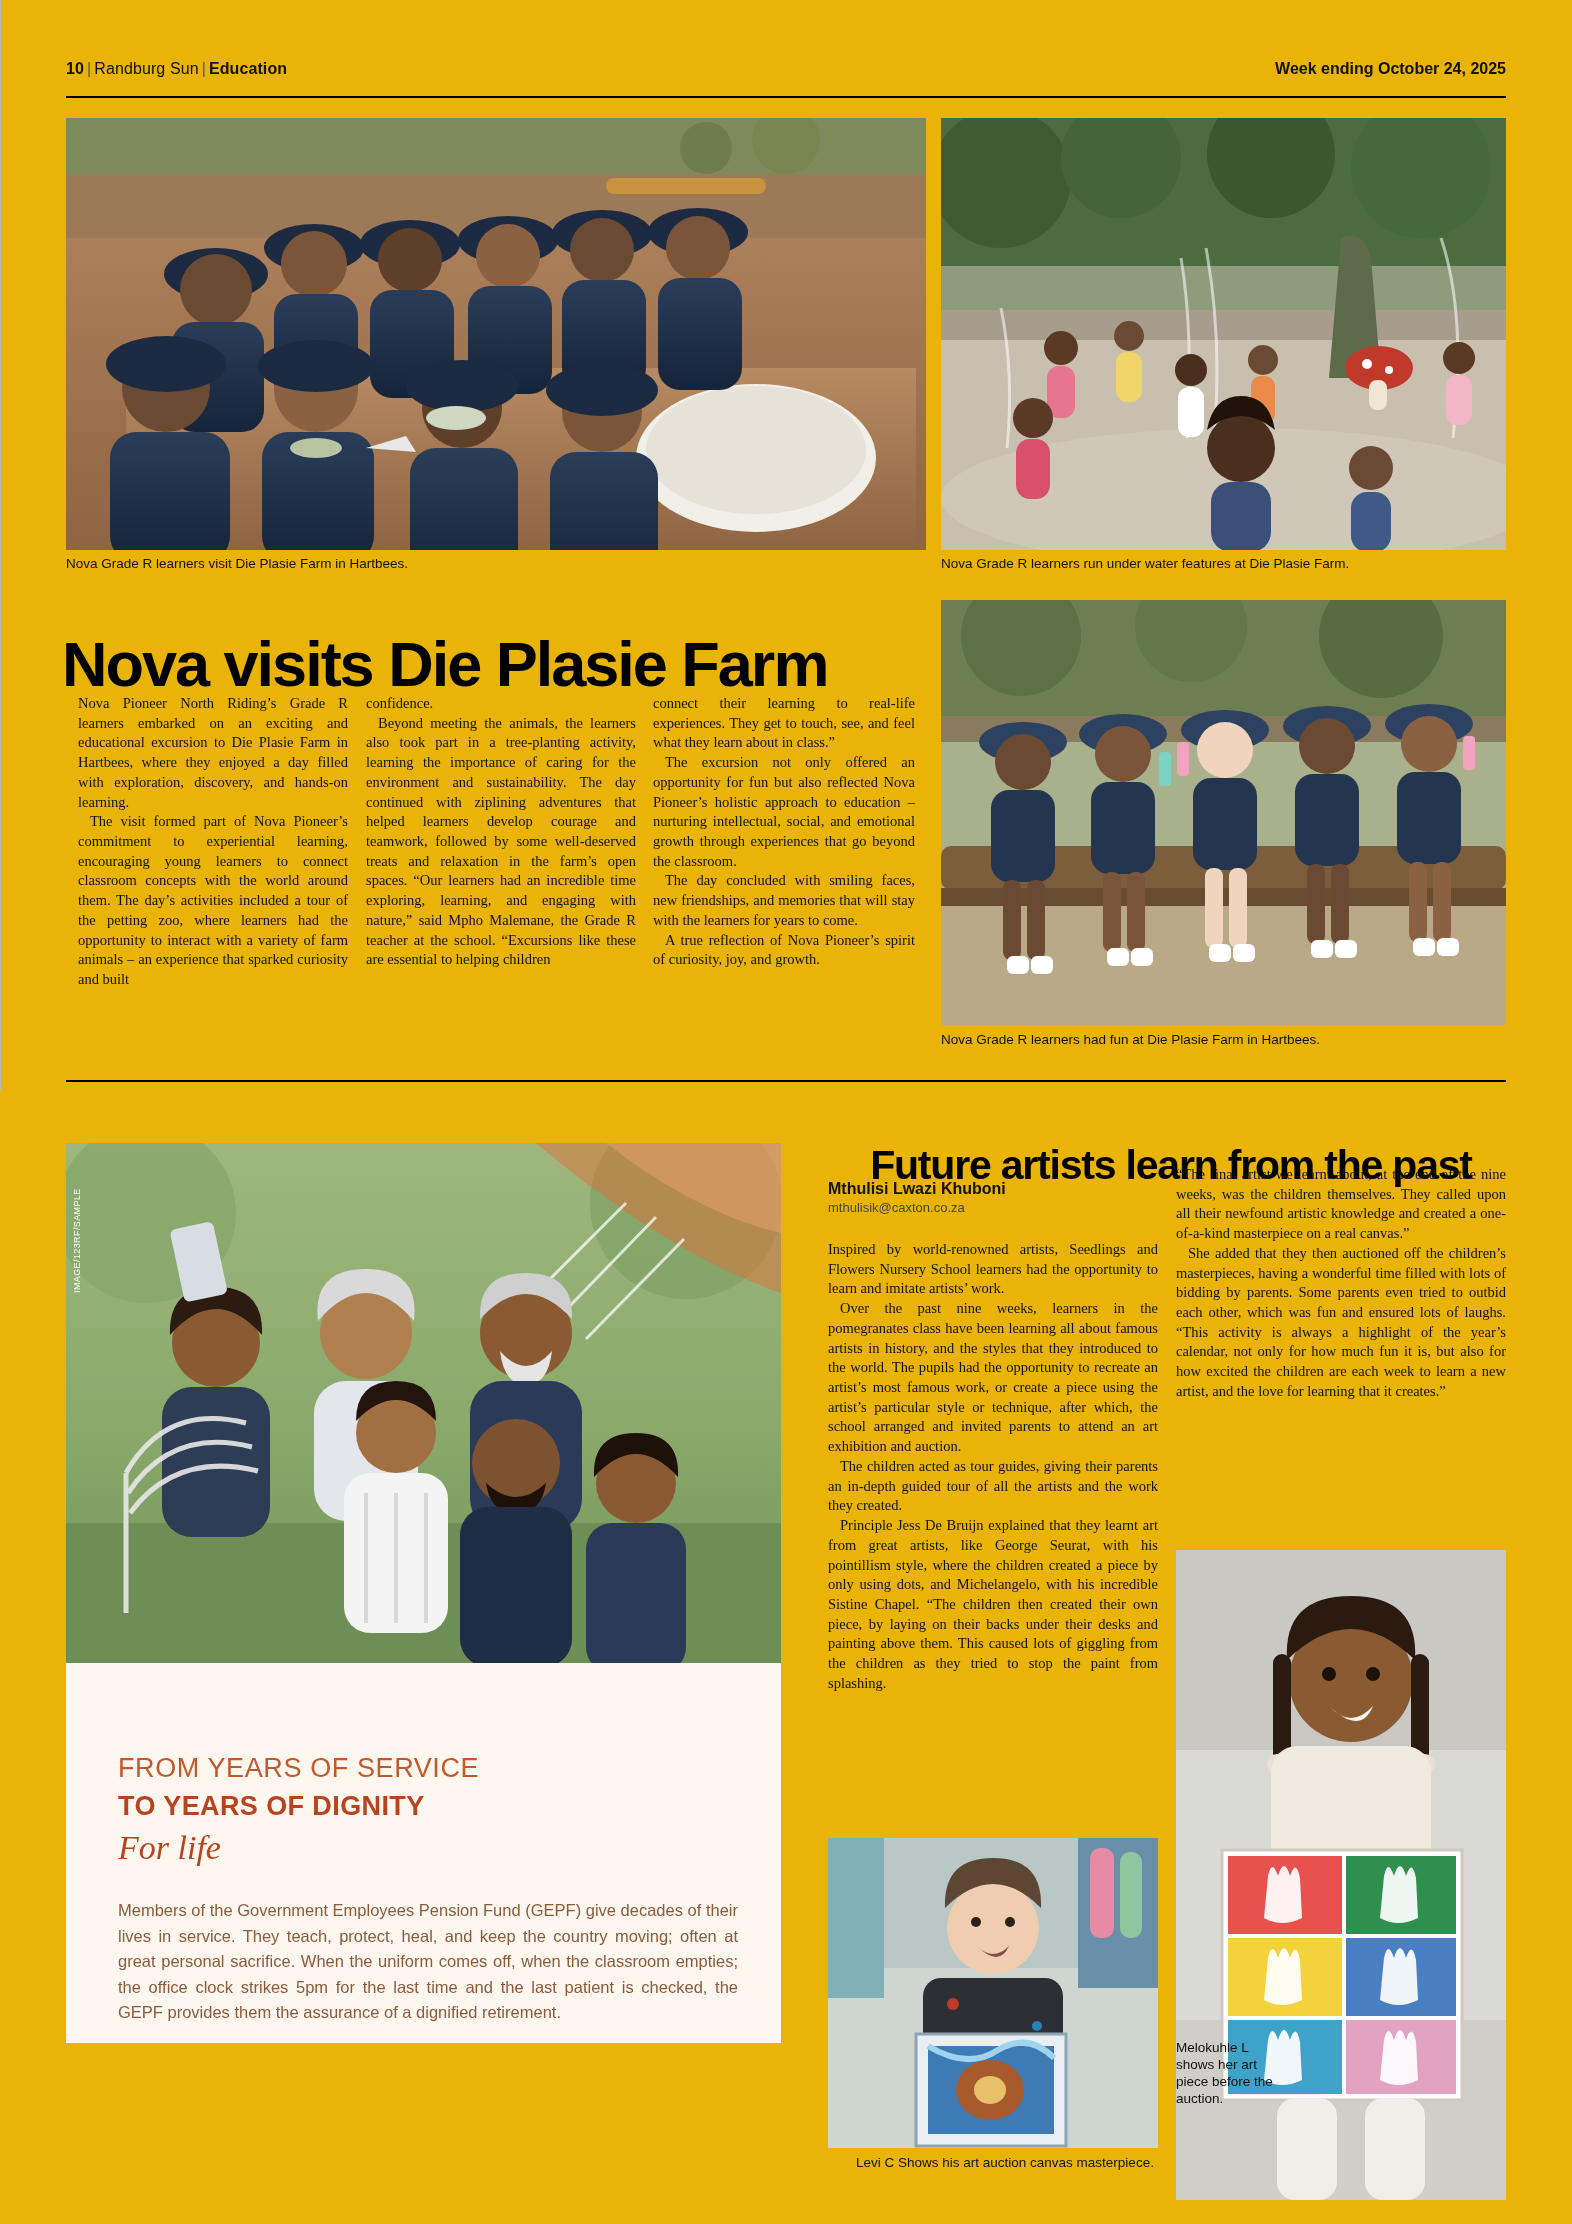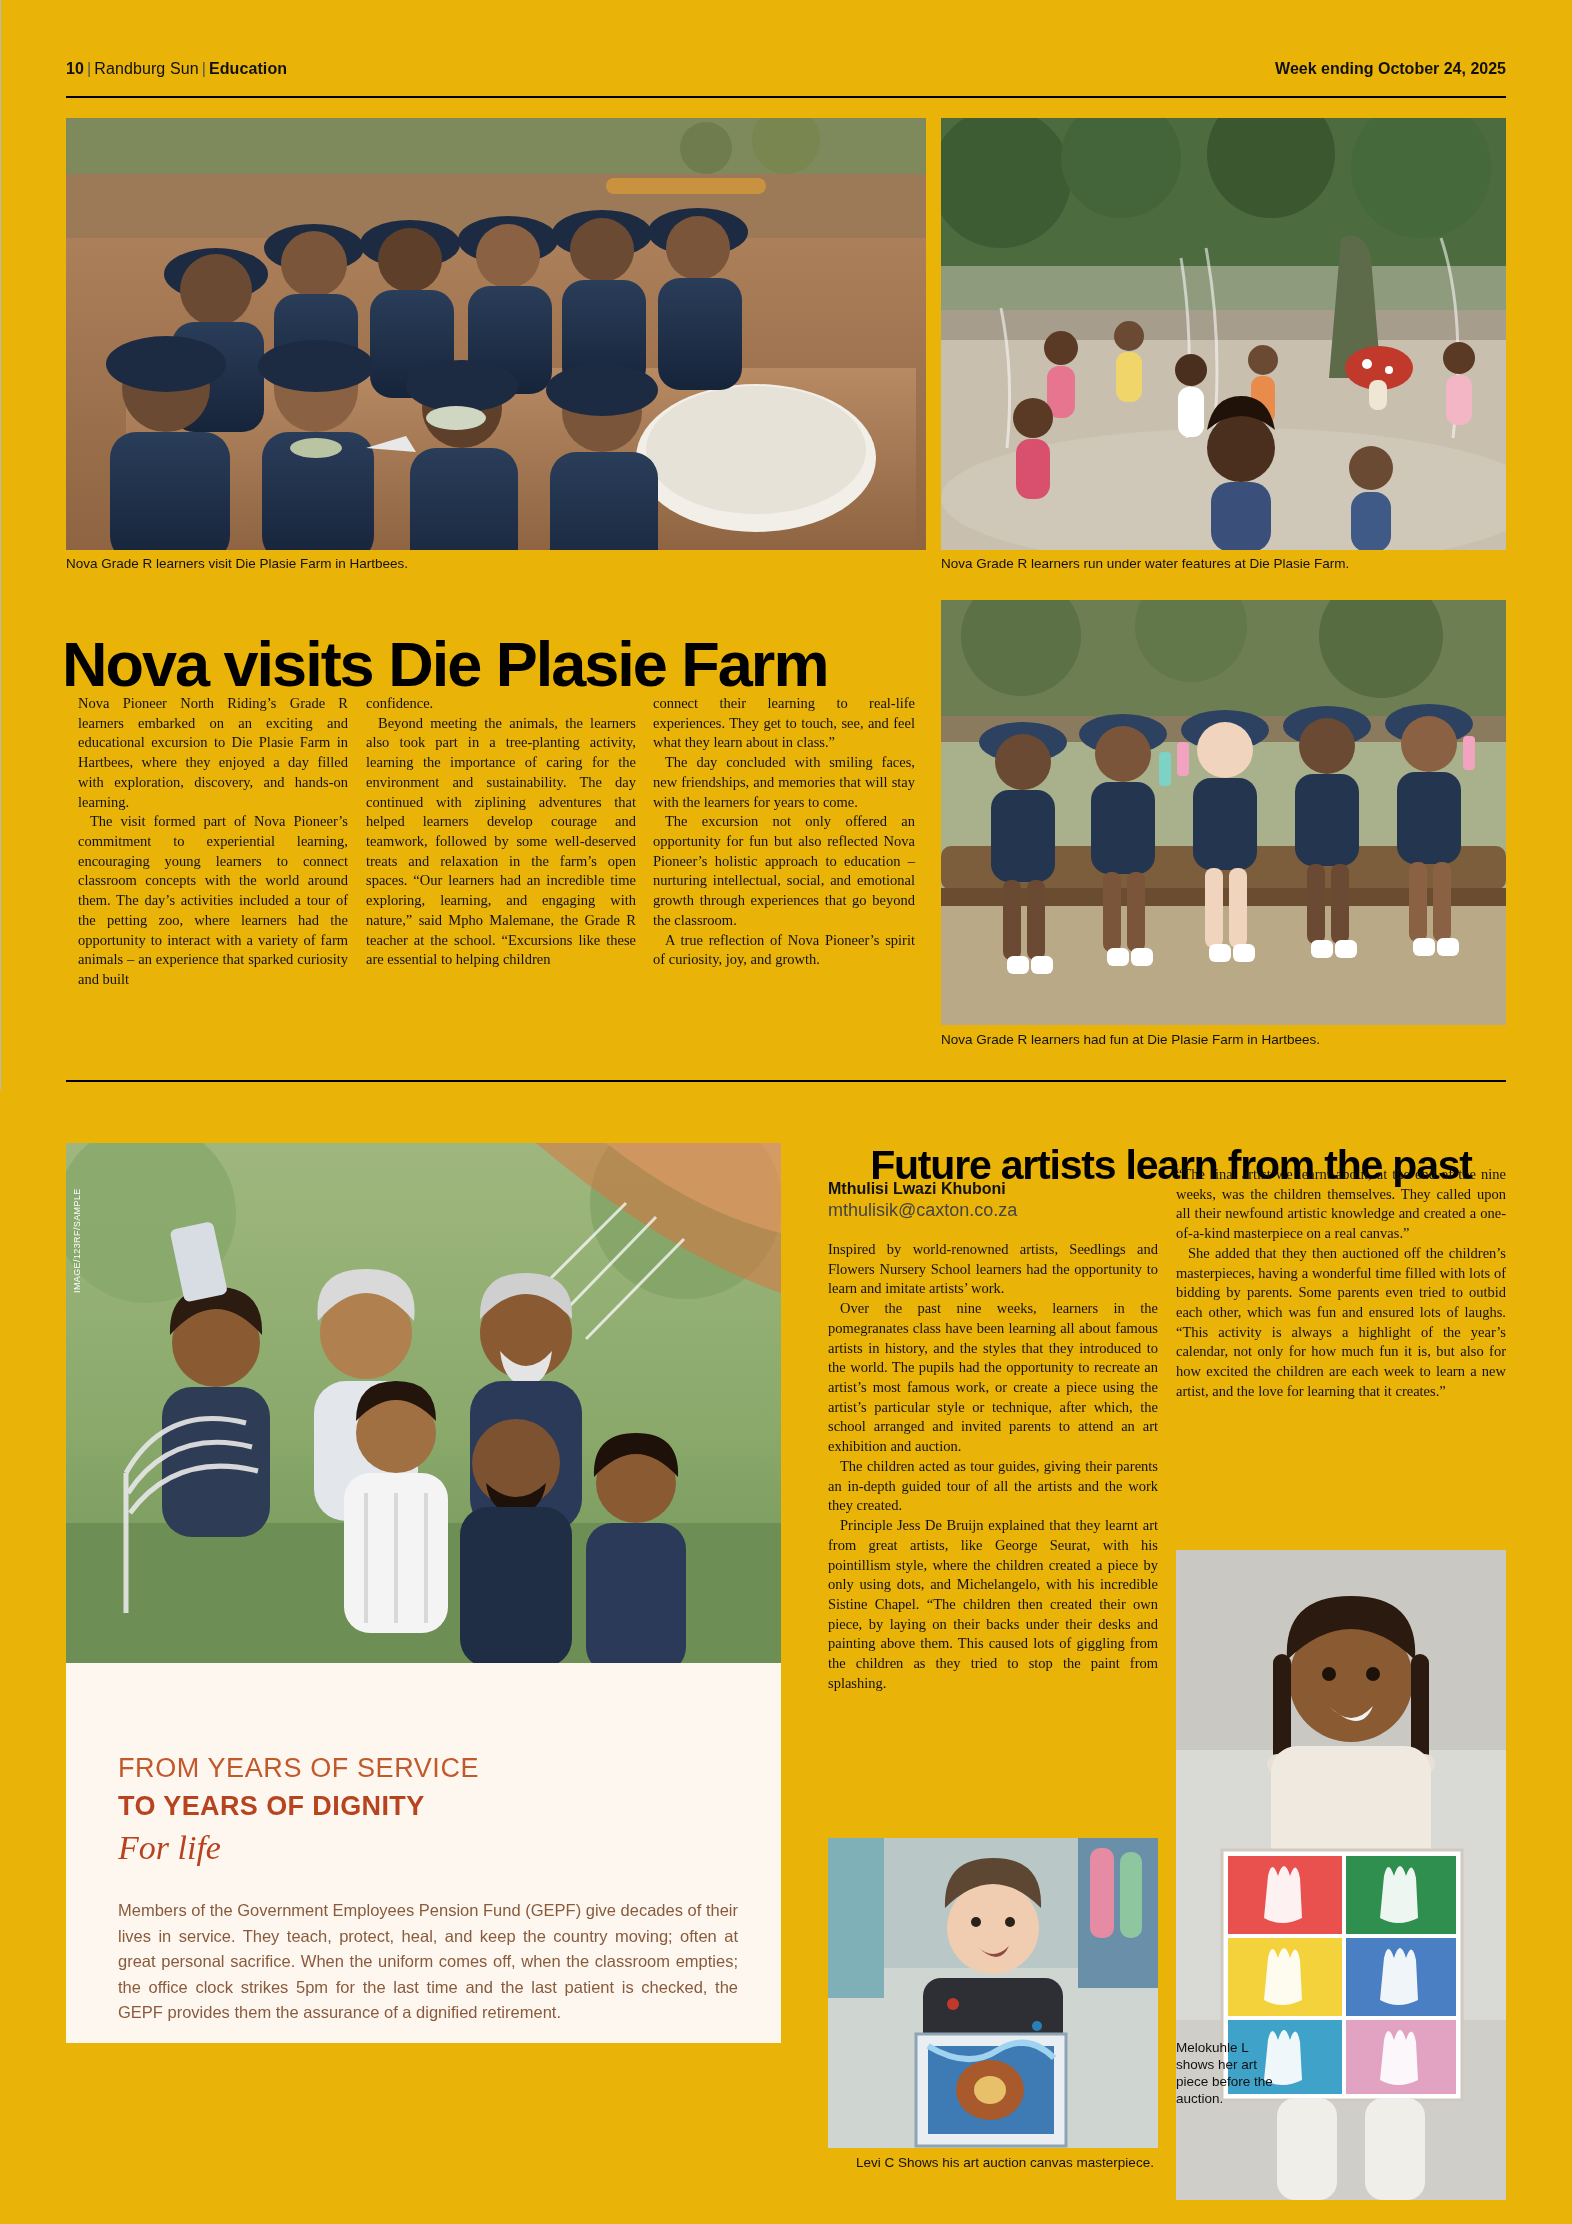--- a/index.html
+++ b/index.html
@@ -143,21 +143,21 @@
     position:absolute;left:826px;top:1118px;width:690px;
     font-family:"Liberation Sans", sans-serif;
     font-weight:bold;font-size:41px;line-height:1.02;
     letter-spacing:-1.2px;color:#000;text-align:center;
   }
   .byline{
     position:absolute;left:828px;top:1180px;width:330px;
     font-family:"Liberation Sans", sans-serif;
   }
   .byline .nm{font-size:16px;font-weight:bold;color:#111;}
-  .byline .em{font-size:18px;color:#444;margin-top:2px;}
+  .byline .em{font-size:13px;color:#444;margin-top:2px;}
 
   #a2c1{left:828px;top:1240px;width:330px;}
   #a2c2{left:1176px;top:1165px;width:330px;}
 
   #photo4{left:828px;top:1838px;width:330px;height:310px;}
   #cap4{left:856px;top:2155px;width:330px;}
   #photo5{left:1176px;top:1550px;width:330px;height:650px;}
   #cap5{left:1176px;top:2040px;width:110px;background:rgba(255,255,255,0.0);}
   #cap5 .capbox{
     font-family:"Liberation Sans", sans-serif;font-size:13.5px;line-height:1.25;
@@ -390,22 +390,22 @@
   <div class="col" id="a1c1">
     <p class="first">Nova Pioneer North Riding’s Grade R learners embarked on an exciting and educational excursion to Die Plasie Farm in Hartbees, where they enjoyed a day filled with exploration, discovery, and hands-on learning.</p>
     <p>The visit formed part of Nova Pioneer’s commitment to experiential learning, encouraging young learners to connect classroom concepts with the world around them. The day’s activities included a tour of the petting zoo, where learners had the opportunity to interact with a variety of farm animals – an experience that sparked curiosity and built</p>
   </div>
   <div class="col" id="a1c2">
     <p class="first">confidence.</p>
     <p>Beyond meeting the animals, the learners also took part in a tree-planting activity, learning the importance of caring for the environment and sustainability. The day continued with ziplining adventures that helped learners develop courage and teamwork, followed by some well-deserved treats and relaxation in the farm’s open spaces. “Our learners had an incredible time exploring, learning, and engaging with nature,” said Mpho Malemane, the Grade R teacher at the school. “Excursions like these are essential to helping children</p>
   </div>
   <div class="col" id="a1c3">
     <p class="first">connect their learning to real-life experiences. They get to touch, see, and feel what they learn about in class.”</p>
+    <p>The excursion not only offered an opportunity for fun but also reflected Nova Pioneer’s holistic approach to education – nurturing intellectual, social, and emotional growth through experiences that go beyond the classroom.</p>
     <p>The day concluded with smiling faces, new friendships, and memories that will stay with the learners for years to come.</p>
-    <p>The excursion not only offered an opportunity for fun but also reflected Nova Pioneer’s holistic approach to education – nurturing intellectual, social, and emotional growth through experiences that go beyond the classroom.</p>
     <p>A true reflection of Nova Pioneer’s spirit of curiosity, joy, and growth.</p>
   </div>
 
   <div class="rule" id="rule-mid"></div>
   <div id="rule-vert"></div>
 
   <div class="ad">
     <div class="ad-photo">
       <svg viewBox="0 0 715 520" width="715" height="520" preserveAspectRatio="none">
         <defs>

